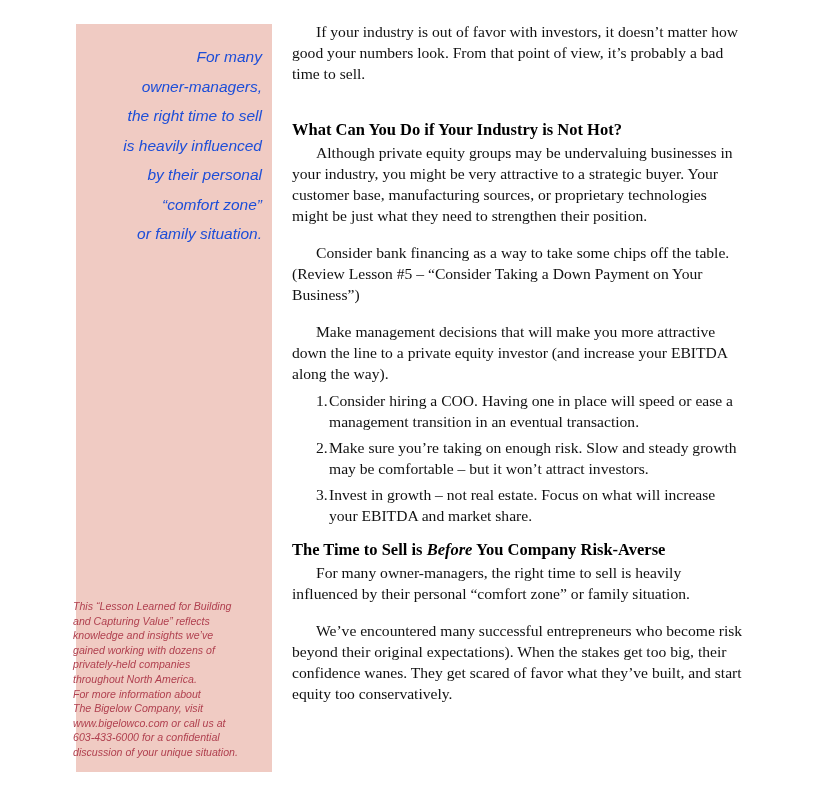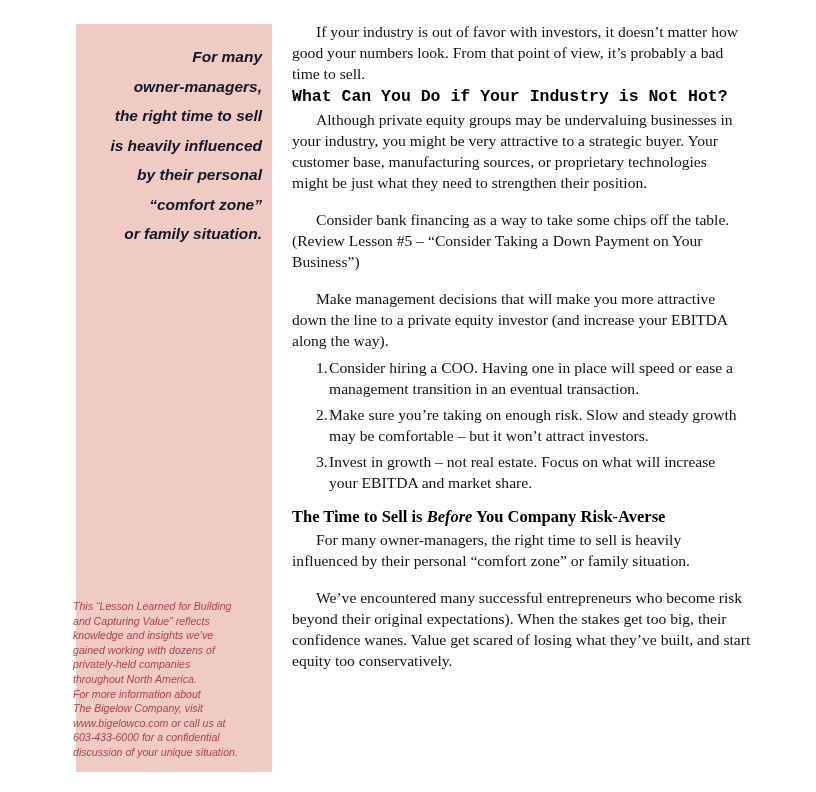--- a/index.html
+++ b/index.html
@@ -5,23 +5,23 @@
   html, body { margin:0; padding:0; background:#ffffff; }
   body { width:816px; height:792px; position:relative; overflow:hidden; }
   .sidebar {
     position:absolute; left:76px; top:24px; width:196px; height:748px;
     background:#f0cbc3;
   }
   .pull-quote {
     position:absolute; right:10px; top:18px; width:186px;
     text-align:right;
     font-family:"Liberation Sans", sans-serif;
-    font-weight:bold; font-style:italic;
+    font-weight:normal; font-style:italic;
     font-size:15.5px; line-height:29.5px;
-    color:#0f172a;
+    color:#1d4ed8;
   }
   .pull-quote .ln { display:block; white-space:nowrap; }
   .sidebar-note {
     position:absolute; right:13px; top:575px; width:186px;
     text-align:left;
     font-family:"Liberation Sans", sans-serif;
     font-style:italic;
     font-size:10.6px; line-height:14.6px;
     color:#b0404f;
   }
@@ -31,21 +31,21 @@
     position:absolute; left:292px; top:21px; width:462px;
     font-family:"Liberation Serif", serif;
     font-size:15.6px; line-height:21px; color:#111;
   }
   .main p { margin:0; }
   .indent { text-indent:24px; }
   .gap { margin-top:16px !important; }
   .main h2 {
     margin:0; font-size:16.5px; line-height:22px; font-weight:bold; color:#000;
   }
-  .main h2.h1 { margin-top:2px; margin-bottom:1px;font-family:Liberation Mono, monospace; }
+  .main h2.h1 { margin-top:35px; margin-bottom:1px; }
   .main h2.h2 { margin-top:13px; margin-bottom:1px; }
   .main ol { margin:6px 0 0 0; padding:0; list-style:none; }
   .main ol li { position:relative; padding-left:38px; margin-bottom:5px; }
   .main ol li .num { position:absolute; left:24px; top:0; }
   .main ol li .txt { display:block; text-indent:-1px; }
   .ln { display:block; white-space:nowrap; }
 </style>
 </head>
 <body>
 
@@ -129,16 +129,16 @@
   <h2 class="h2"><span>The Time to Sell is </span><em>Before</em><span> You Company Risk-Averse</span></h2>
 
   <p class="indent">
     <span class="ln">For many owner-managers, the right time to sell is heavily</span>
     <span class="ln" style="text-indent:0">influenced by their personal “comfort zone” or family situation.</span>
   </p>
 
   <p class="indent gap">
     <span class="ln">We’ve encountered many successful entrepreneurs who become risk</span>
     <span class="ln" style="text-indent:0">beyond their original expectations). When the stakes get too big, their</span>
-    <span class="ln" style="text-indent:0">confidence wanes. Value get scared of losing what they’ve built, and start</span>
+    <span class="ln" style="text-indent:0">confidence wanes. They get scared of favor what they’ve built, and start</span>
     <span class="ln" style="text-indent:0">equity too conservatively.</span>
   </p>
 </div>
 
 </body></html>

